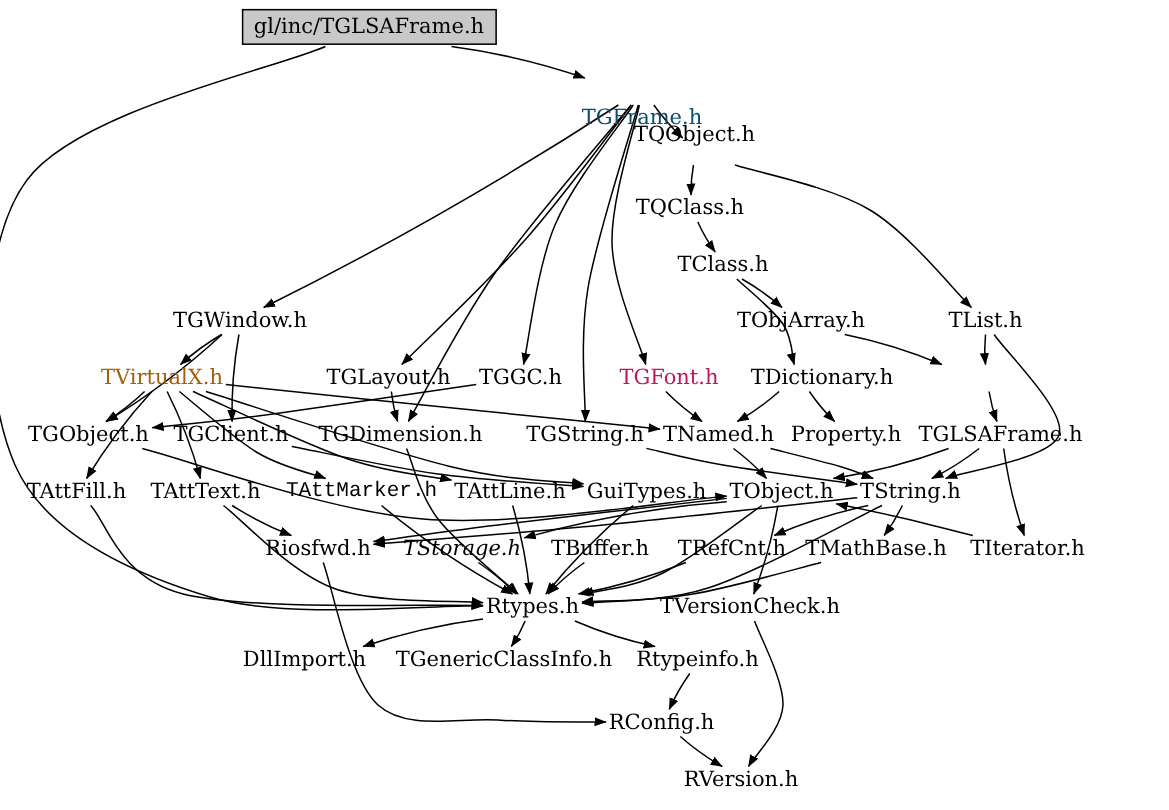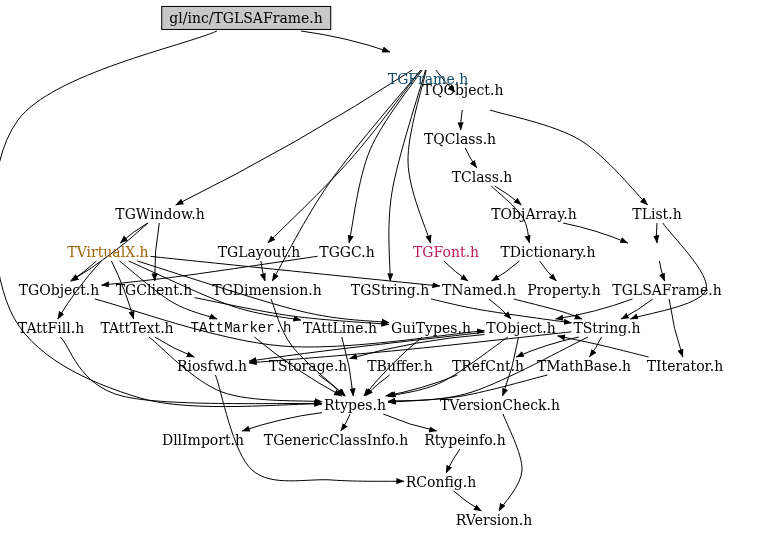--- a/index.html
+++ b/index.html
@@ -143,21 +143,21 @@
       <div class="node" style="left: 564px; top: 290px; color: rgb(0, 0, 0);">Property.h</div>
       <div class="node" style="left: 667px; top: 290px; color: rgb(0, 0, 0);">TGLSAFrame.h</div>
       <div class="node" style="left: 51px; top: 328px; color: rgb(0, 0, 0);">TAttFill.h</div>
       <div class="node" style="left: 137px; top: 328px; color: rgb(0, 0, 0);">TAttText.h</div>
       <div class="node" style="left: 241px; top: 328px; color: rgb(0, 0, 0); font-family: Liberation Mono, monospace;">TAttMarker.h</div>
       <div class="node" style="left: 340px; top: 328px; color: rgb(0, 0, 0);">TAttLine.h</div>
       <div class="node" style="left: 431px; top: 328px; color: rgb(0, 0, 0);">GuiTypes.h</div>
       <div class="node" style="left: 521px; top: 328px; color: rgb(0, 0, 0);">TObject.h</div>
       <div class="node" style="left: 607px; top: 328px; color: rgb(0, 0, 0);">TString.h</div>
       <div class="node" style="left: 212px; top: 366px; color: rgb(0, 0, 0);">Riosfwd.h</div>
-      <div class="node" style="left: 308px; top: 366px; color: rgb(0, 0, 0);">TStorage.h</div>
+      <div class="node" style="left: 308px; top: 366px; color: rgb(0, 0, 0); font-style: italic;">TStorage.h</div>
       <div class="node" style="left: 400px; top: 366px; color: rgb(0, 0, 0);">TBuffer.h</div>
       <div class="node" style="left: 488px; top: 366px; color: rgb(0, 0, 0);">TRefCnt.h</div>
       <div class="node" style="left: 584px; top: 366px; color: rgb(0, 0, 0);">TMathBase.h</div>
       <div class="node" style="left: 685px; top: 366px; color: rgb(0, 0, 0);">TIterator.h</div>
       <div class="node" style="left: 355px; top: 405px; color: rgb(0, 0, 0);">Rtypes.h</div>
       <div class="node" style="left: 500px; top: 405px; color: rgb(0, 0, 0);">TVersionCheck.h</div>
       <div class="node" style="left: 203px; top: 440px; color: rgb(0, 0, 0);">DllImport.h</div>
       <div class="node" style="left: 336px; top: 440px; color: rgb(0, 0, 0);">TGenericClassInfo.h</div>
       <div class="node" style="left: 465px; top: 440px; color: rgb(0, 0, 0);">Rtypeinfo.h</div>
       <div class="node" style="left: 441px; top: 482px; color: rgb(0, 0, 0);">RConfig.h</div>

